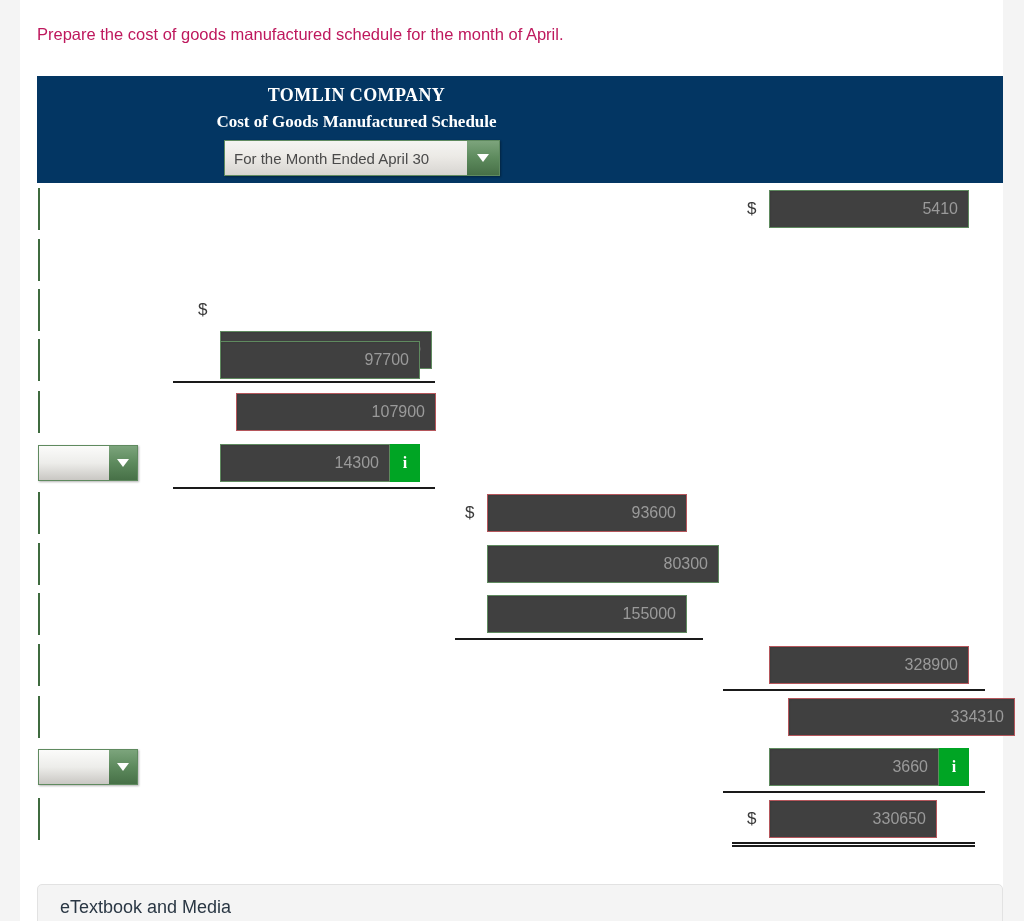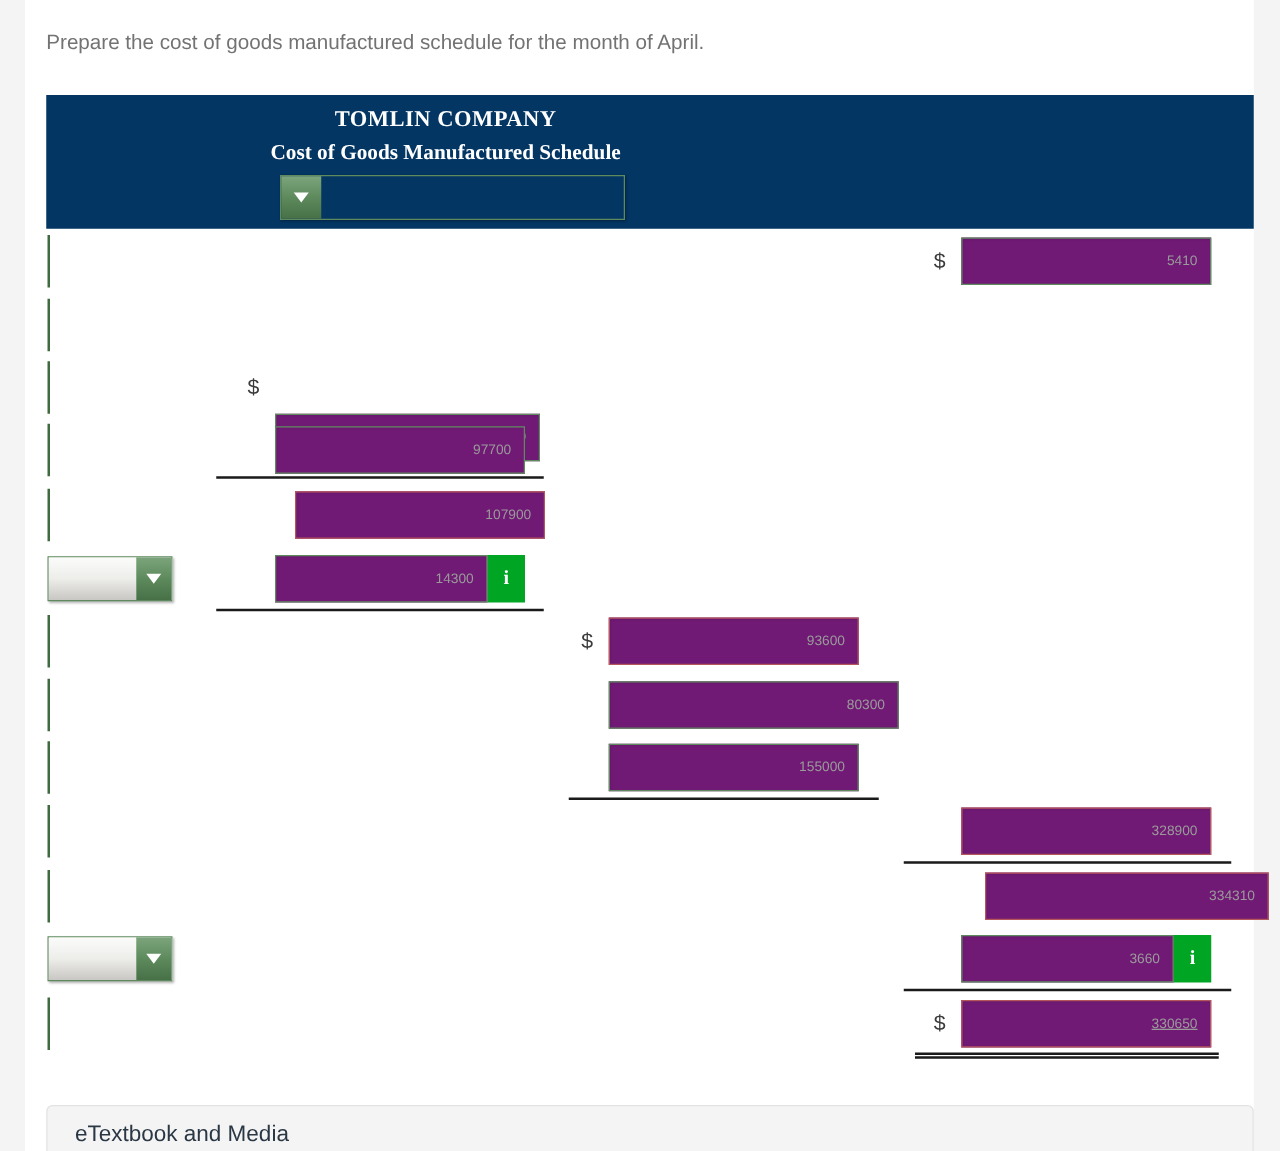--- a/index.html
+++ b/index.html
@@ -26,21 +26,21 @@
     width: 21px; height: 921px;
     background: #f4f4f4;
   }
 
   
   .instruction {
     position: absolute;
     left: 17px; top: 24px;
     width: 900px;
     font-size: 16.5px;
-    color: #737373;
+    color: #be185d;
     line-height: 1.3;
     white-space: nowrap;
   }
 
   
   .sched-header {
     position: absolute;
     left: 17px; top: 76px;
     width: 966px; height: 107px;
     background: #033663;
@@ -128,26 +128,26 @@
     position: absolute;
     font-size: 17px;
     color: #3a3a3a;
     font-family: "Liberation Sans", sans-serif;
   }
 
   
   .amt {
     position: absolute;
     height: 38px;
-    background: #701a75;
+    background: #404040;
     display: flex;
     align-items: center;
     justify-content: flex-end;
     padding-right: 10px;
-    font-size: 11px;
+    font-size: 16px;
     color: #9a9a9a;
     box-shadow: inset 1px 1px 2px rgba(0,0,0,.07);
   }
   .amt.ok  { border: 1px solid #5f8a5f; }
   .amt.err { border: 1px solid #b5565b; }
 
   
   .amt-wrap { position: absolute; height: 38px; display: flex; }
   .amt-wrap .amt {
     position: relative; left: 0; top: 0;
@@ -200,20 +200,21 @@
 
 <div class="page">
 
   <div class="instruction">Prepare the cost of goods manufactured schedule for the month of April.</div>
 
   <div class="sched-header">
     <div class="sched-title">TOMLIN COMPANY</div>
     <div class="sched-sub">Cost of Goods Manufactured Schedule</div>
 
     <div class="period-select">
+      <div class="period-body">For the Month Ended April 30</div>
       <div class="period-arrow">
         <span class="caret"></span>
       </div>
     </div>
   </div>
 
   <div class="grid" id="grid">
       <div class="tick" style="left: 18px; top: 188px; height: 42px;"></div>
       <div class="dollar" style="left: 727px; top: 199px;">$</div>
       <div class="amt ok" style="left: 749px; top: 190px; width: 200px;">5410</div>
@@ -251,21 +252,21 @@
         <div class="acct-arrow">
           <span class="caret"></span>
         </div>
       </div>
       <div class="amt-wrap" style="left: 749px; top: 748px; width: 200px;">
         <div class="amt ok">3660</div>
         <div class="info-btn">i</div>
       </div>
       <div class="tick" style="left: 18px; top: 798px; height: 42px;"></div>
       <div class="dollar" style="left: 727px; top: 809px;">$</div>
-      <div class="amt err" style="left: 749px; top: 800px; width: 200px; text-decoration: underline;">330650</div>
+      <div class="amt err" style="left: 749px; top: 800px; width: 168px;">330650</div>
       <div class="rule" style="left: 153px; top: 381px; width: 262px;"></div>
       <div class="rule" style="left: 153px; top: 487px; width: 262px;"></div>
       <div class="rule" style="left: 435px; top: 638px; width: 248px;"></div>
       <div class="rule" style="left: 703px; top: 689px; width: 262px;"></div>
       <div class="rule" style="left: 703px; top: 791px; width: 262px;"></div>
       <div class="rule-dbl" style="left: 712px; top: 842px; width: 243px;"></div>
     </div>
 
   <div class="etext">
     <div class="etext-label">eTextbook and Media</div>

